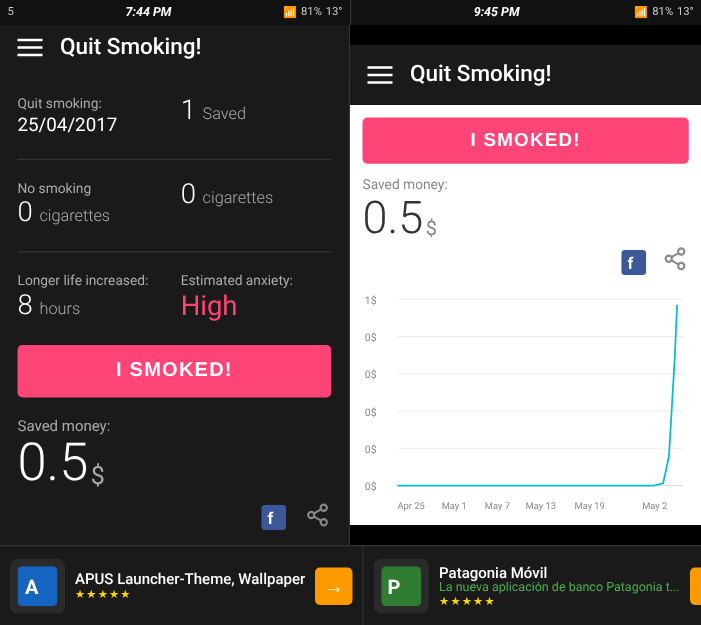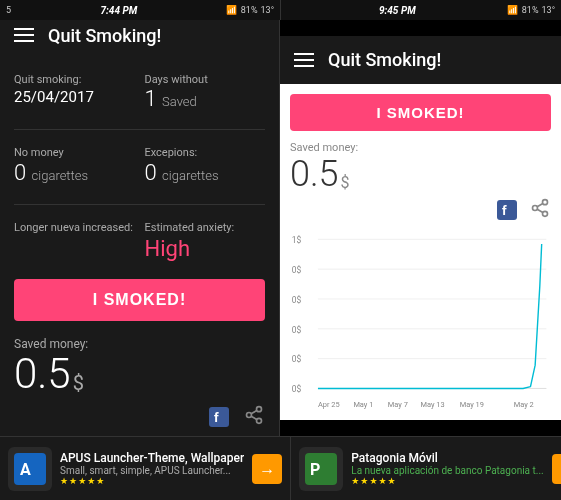--- a/index.html
+++ b/index.html
@@ -396,52 +396,54 @@
     </div>
 
     <div class="panel-content">
 
       <div class="stats-row">
         <div class="stat-block">
           <div class="stat-label">Quit smoking:</div>
           <div class="stat-date">25/04/2017</div>
         </div>
         <div class="stat-block">
-          <div class="days-without-label">Days without</div>
           <div class="days-without-value">
             <span>1</span>
             <span class="stat-unit"> <span>Saved</span></span>
           </div>
         </div>
       </div>
 
       <div class="divider"></div>
 
       <div class="stats-row">
         <div class="stat-block">
-          <div class="stat-label">No money</div>
+          <div class="stat-label">No smoking</div>
           <div class="stat-value-large">
             <span>0</span>
             <span class="stat-unit"> <span>cigarettes</span></span>
           </div>
         </div>
         <div class="stat-block">
-          <div class="stat-label">Excepions:</div>
           <div class="stat-value-large">
             <span>0</span>
             <span class="stat-unit"> <span>cigarettes</span></span>
           </div>
         </div>
       </div>
 
       <div class="divider"></div>
 
       <div class="stats-row">
         <div class="stat-block">
-          <div class="stat-label">Longer nueva increased:</div>
+          <div class="stat-label">Longer life increased:</div>
+          <div class="stat-value-large">
+            <span>8</span>
+            <span class="stat-unit"> <span>hours</span></span>
+          </div>
         </div>
         <div class="stat-block">
           <div class="stat-label">Estimated anxiety:</div>
           <div class="stat-value-highlight">High</div>
         </div>
       </div>
 
       <button class="smoked-btn">I SMOKED!</button>
 
       <div class="saved-money-label">Saved money:</div>
@@ -544,21 +546,20 @@
 <div class="bottom-ads">
   <div class="ad-block">
     <div class="ad-icon-box">
       <svg width="32" height="32" viewBox="0 0 32 32">
         <rect width="32" height="32" rx="4" fill="#1565C0"></rect>
         <text x="6" y="22" font-size="16" fill="white" font-weight="bold">A</text>
       </svg>
     </div>
     <div class="ad-text">
       <div class="ad-title">APUS Launcher-Theme, Wallpaper</div>
-      <div class="ad-subtitle">Small, smart, simple, APUS Launcher...</div>
       <div class="stars">★★★★★</div>
     </div>
     <div class="ad-arrow">→</div>
   </div>
   <div class="ad-block">
     <div class="ad-icon-box">
       <svg width="32" height="32" viewBox="0 0 32 32">
         <rect width="32" height="32" rx="4" fill="#2e7d32"></rect>
         <text x="5" y="22" font-size="16" fill="white" font-weight="bold">P</text>
       </svg>

